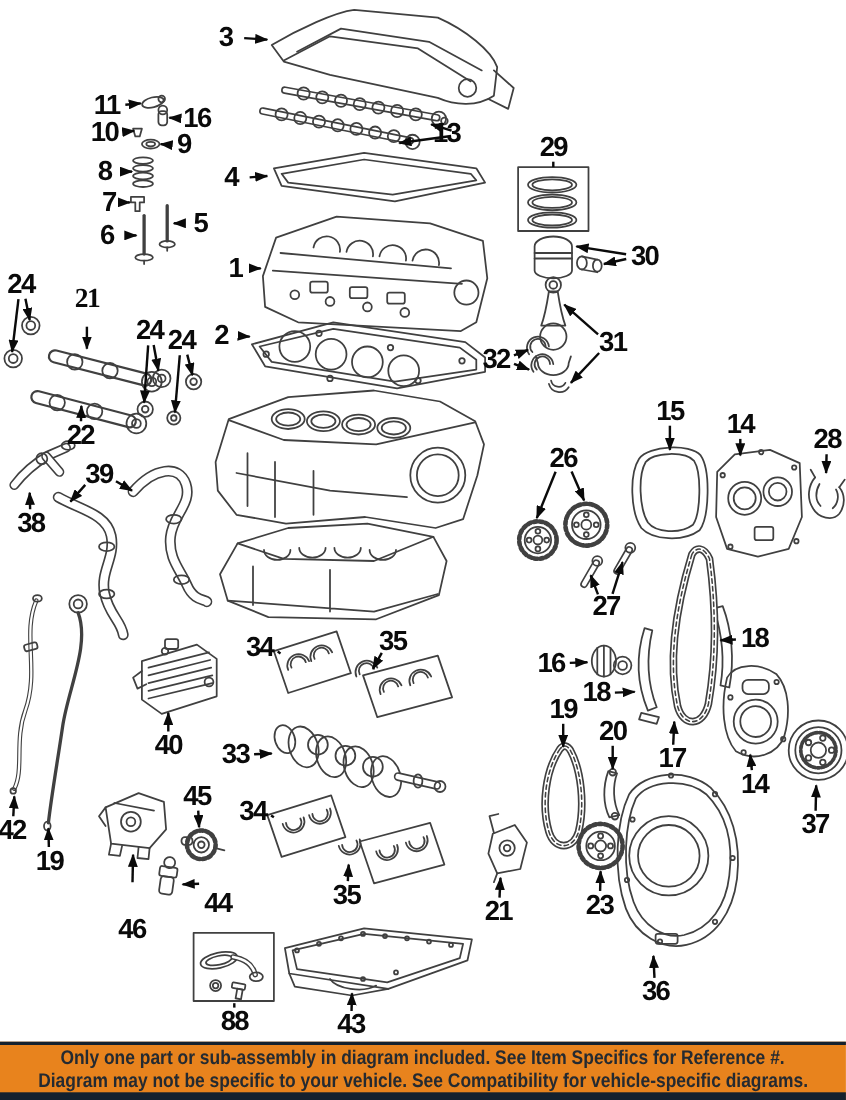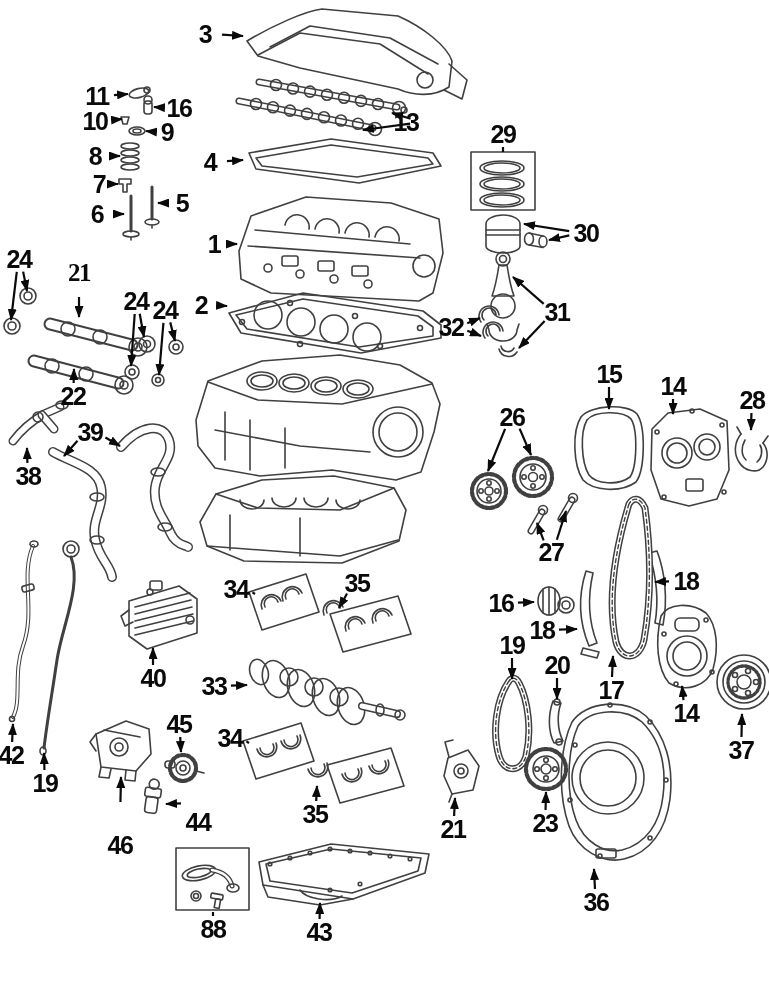--- a/index.html
+++ b/index.html
@@ -609,13 +609,17 @@
       <div class="ref-label" style="left: 357px; top: 583px;">35</div>
       <div class="ref-label" style="left: 230px; top: 738px;">34</div>
       <div class="ref-label" style="left: 315px; top: 814px;">35</div>
       <div class="ref-label" style="left: 453px; top: 829px;">21</div>
       <div class="ref-label" style="left: 545px; top: 823px;">23</div>
       <div class="ref-label" style="left: 596px; top: 902px;">36</div>
       <div class="ref-label" style="left: 213px; top: 929px;">88</div>
       <div class="ref-label" style="left: 319px; top: 932px;">43</div>
     </div>
 
+  <div class="banner">
+    <div class="banner-line">Only one part or sub-assembly in diagram included. See Item Specifics for Reference #.</div>
+    <div class="banner-line">Diagram may not be specific to your vehicle. See Compatibility for vehicle-specific diagrams.</div>
+  </div>
 </div>
 
 </body></html>

